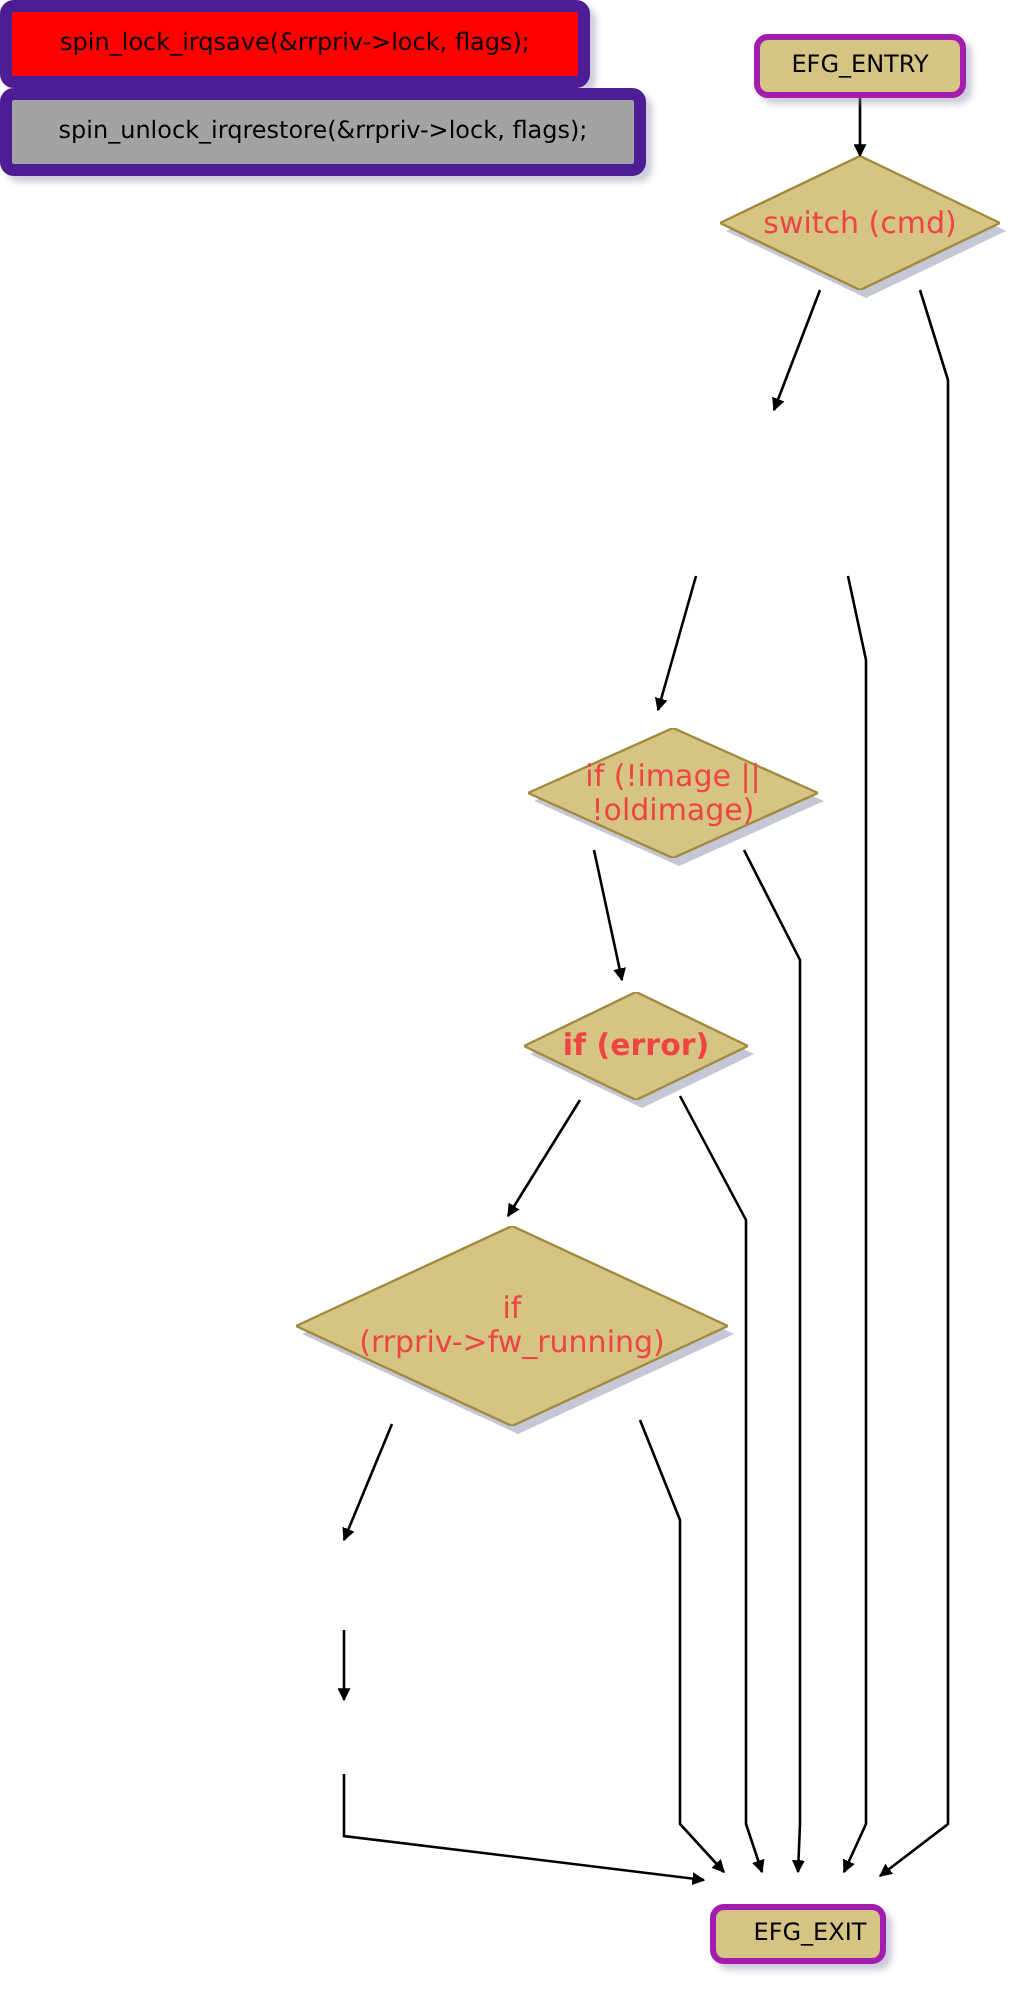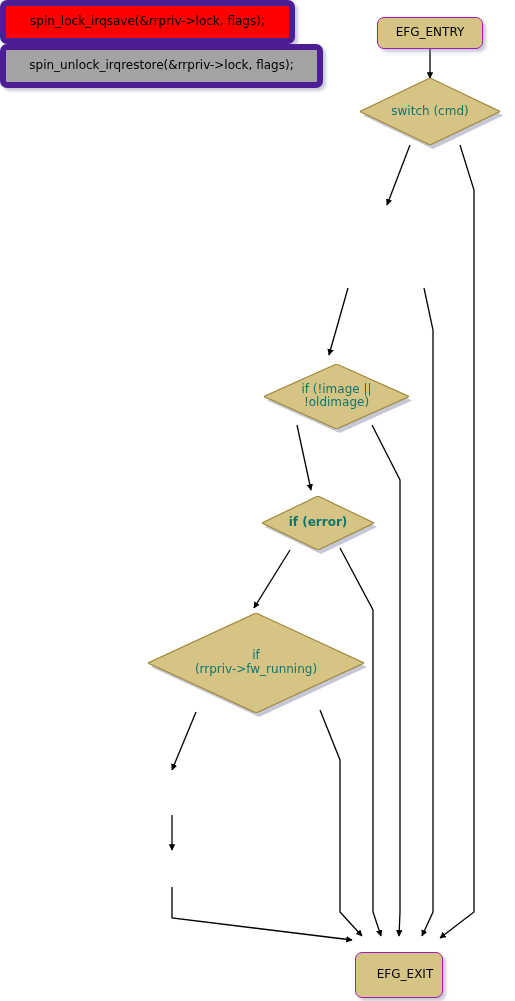--- a/index.html
+++ b/index.html
@@ -29,21 +29,21 @@
   .node {
     position: absolute;
     box-sizing: border-box;
   }
   
   .term {
     display: flex;
     align-items: center;
     justify-content: center;
     border-radius: 7px;
-    border: 1px solid #a21caf;
+    border: 3px solid #a21caf;
     background: #d6c485;
     color: #000000;
     font-size: 12px;
     line-height: 1.1;
     white-space: nowrap;
     box-shadow: 3px 3px 3px rgba(140,140,170,0.45);
   }
   
   .action {
     display: flex;
@@ -81,23 +81,23 @@
     left: 0; top: 0;
     width: 100%; height: 100%;
   }
   .diamond .dlabel {
     position: absolute;
     left: 0;
     top: 50%;
     width: 100%;
     transform: translateY(-50%);
     text-align: center;
-    font-size: 12px;
+    font-size: 15px;
     line-height: 1.15;
-    color: #0f766e;
+    color: #ef4444;
     white-space: pre-line;
   }
 </style>
 </head>
 <body>
 
 <div id="canvas">
 
   <svg id="edge-layer" viewBox="0 0 515 1001" width="515" height="1001">
     <defs>
@@ -179,17 +179,17 @@
   </div>
 
   <div class="action" style="left:31px; top:783px; width:283px; height:32px; background:#ff0000; color:#000000;">
     <span>spin_lock_irqsave(&amp;rrpriv-&gt;lock, flags);</span>
   </div>
 
   <div class="action" style="left:17px; top:855px; width:311px; height:32px; background:#a3a3a3; color:#000000;">
     <span>spin_unlock_irqrestore(&amp;rrpriv-&gt;lock, flags);</span>
   </div>
 
-  <div class="node term" style="left:355px; top:952px; width:88px; height:46px;padding-left:12px;">
+  <div class="node term" style="left:355px; top:952px; width:88px; height:30px;padding-left:12px;">
     <span>EFG_EXIT</span>
   </div>
 
 </div>
 
 </body></html>

